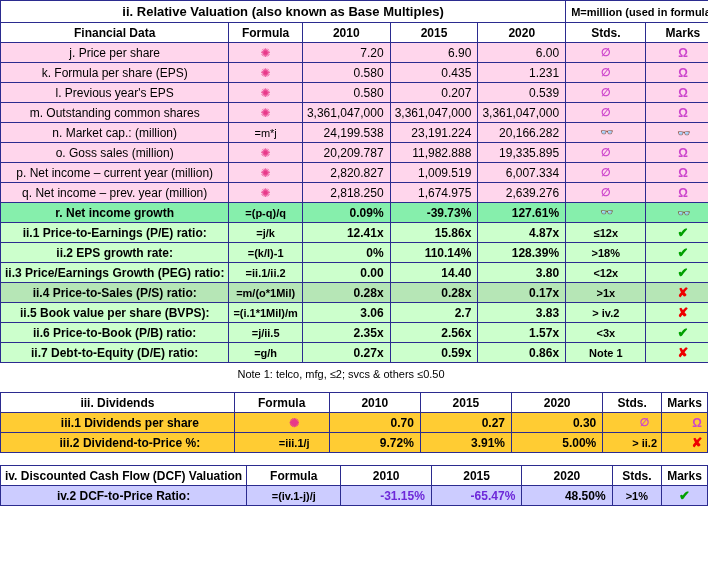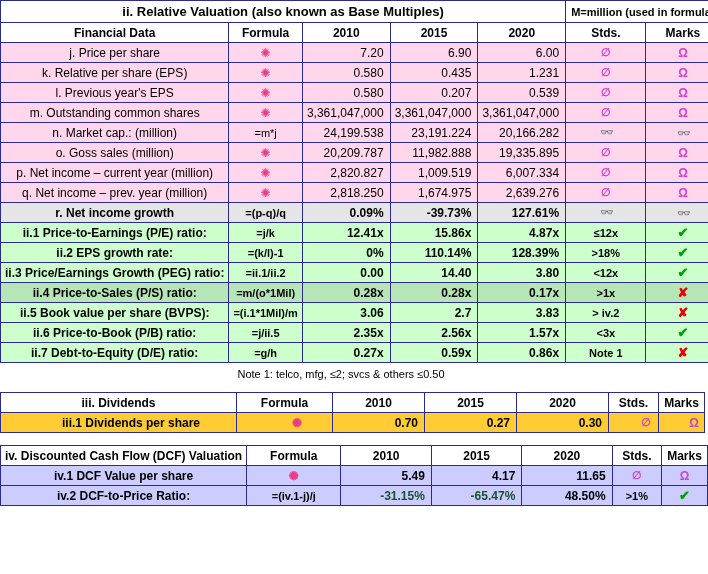--- a/index.html
+++ b/index.html
@@ -30,28 +30,28 @@
   .hdr{
     background:#ffffff;
     font-weight:bold;
     font-size:12px;
     border-radius:6px;
   }
   .c{text-align:center;}
   .r{text-align:right;}
   .l{text-align:center;}
   .pink{background:#ffd6ec;}
-  .yellow{background:#e5e5e5;}
+  .yellow{background:#86efac;}
   .green{background:#ccffcc;}
   .green2{background:#b6e6b6;}
   .gold{background:#ffcc33;padding-left:29px;}
   .blue{background:#ccccff;}
   .white{background:#ffffff;}
   .bold{font-weight:bold;}
-  .red{color:#14532d;}
+  .red{color:#6d28d9;}
   .flower{color:#e8398a;font-size:12px;}
   .phi{color:#cc44cc;font-weight:bold;}
   .omega{color:#cc44cc;font-weight:bold;}
   .eye{color:#2e8b57;letter-spacing:-2px;font-size:11px;}
   .chk{color:#00a000;font-weight:bold;font-size:13px;}
   .xx{color:#ee0000;font-weight:bold;font-size:13px;}
   .note{
     font-size:11px;
     padding:2px 3px;
     border:none;
@@ -96,21 +96,21 @@
         <tr>
           <td class="pink l">j. Price per share</td>
           <td class="pink c formula"><span class="flower">✺</span></td>
           <td class="pink r cellpad">7.20</td>
           <td class="pink r cellpad">6.90</td>
           <td class="pink r cellpad">6.00</td>
           <td class="pink c small"><span class="phi">∅</span></td>
           <td class="pink c"><span class="omega">Ω</span></td>
         </tr>
         <tr>
-          <td class="pink l">k. Relative per share (EPS)</td>
+          <td class="pink l">k. Formula per share (EPS)</td>
           <td class="pink c formula"><span class="flower">✺</span></td>
           <td class="pink r cellpad">0.580</td>
           <td class="pink r cellpad">0.435</td>
           <td class="pink r cellpad">1.231</td>
           <td class="pink c small"><span class="phi">∅</span></td>
           <td class="pink c"><span class="omega">Ω</span></td>
         </tr>
         <tr>
           <td class="pink l">l. Previous year's EPS</td>
           <td class="pink c formula"><span class="flower">✺</span></td>
@@ -275,20 +275,29 @@
       <tbody>
         <tr>
           <td class="gold l bold">iii.1 Dividends per share</td>
           <td class="gold c formula bold"><span class="flower">✺</span></td>
           <td class="gold r cellpad bold">0.70</td>
           <td class="gold r cellpad bold">0.27</td>
           <td class="gold r cellpad bold">0.30</td>
           <td class="gold c small bold"><span class="phi">∅</span></td>
           <td class="gold c bold"><span class="omega">Ω</span></td>
         </tr>
+        <tr>
+          <td class="gold l bold">iii.2 Dividend-to-Price %:</td>
+          <td class="gold c formula bold">=iii.1/j</td>
+          <td class="gold r cellpad bold">9.72%</td>
+          <td class="gold r cellpad bold">3.91%</td>
+          <td class="gold r cellpad bold">5.00%</td>
+          <td class="gold c small bold">&gt; ii.2</td>
+          <td class="gold c bold"><span class="xx">✘</span></td>
+        </tr>
       </tbody>
 </table>
 </div>
 
 <div class="gap" style="height:12px;"></div>
 
 <div class="sec-wrap">
 <table>
   <colgroup>
     <col style="width:236px">
@@ -305,29 +314,20 @@
     <td class="hdr c white">Formula</td>
     <td class="hdr c white">2010</td>
     <td class="hdr c white">2015</td>
     <td class="hdr c white">2020</td>
     <td class="hdr c white">Stds.</td>
     <td class="hdr c white">Marks</td>
   </tr>
   </tbody>
       <tbody>
         <tr>
-          <td class="blue l bold">iv.1 DCF Value per share</td>
-          <td class="blue c formula bold"><span class="flower">✺</span></td>
-          <td class="blue r cellpad bold">5.49</td>
-          <td class="blue r cellpad bold">4.17</td>
-          <td class="blue r cellpad bold">11.65</td>
-          <td class="blue c small bold"><span class="phi">∅</span></td>
-          <td class="blue c bold"><span class="omega">Ω</span></td>
-        </tr>
-        <tr>
           <td class="blue l bold">iv.2 DCF-to-Price Ratio:</td>
           <td class="blue c formula bold">=(iv.1-j)/j</td>
           <td class="blue r cellpad bold red">-31.15%</td>
           <td class="blue r cellpad bold red">-65.47%</td>
           <td class="blue r cellpad bold">48.50%</td>
           <td class="blue c small bold">&gt;1%</td>
           <td class="blue c bold"><span class="chk">✔</span></td>
         </tr>
       </tbody>
 </table>

